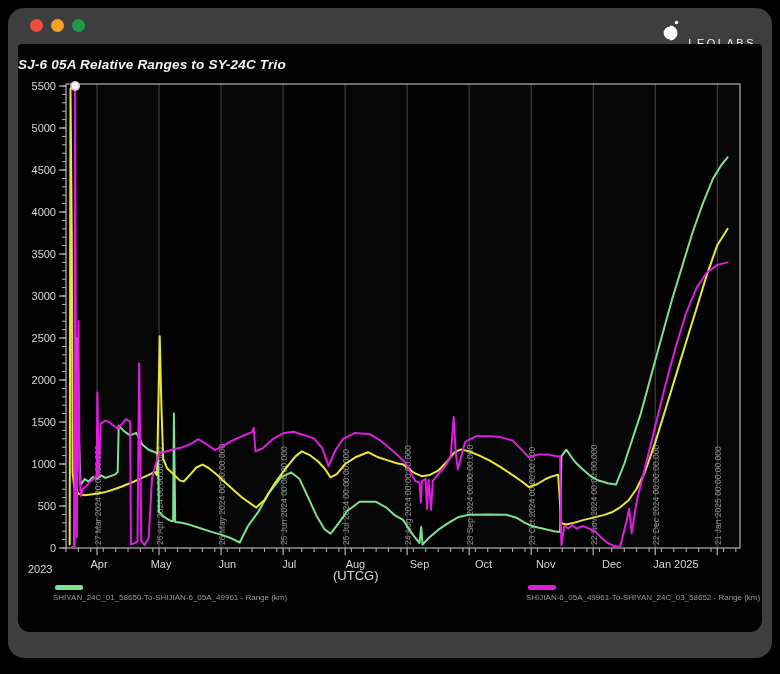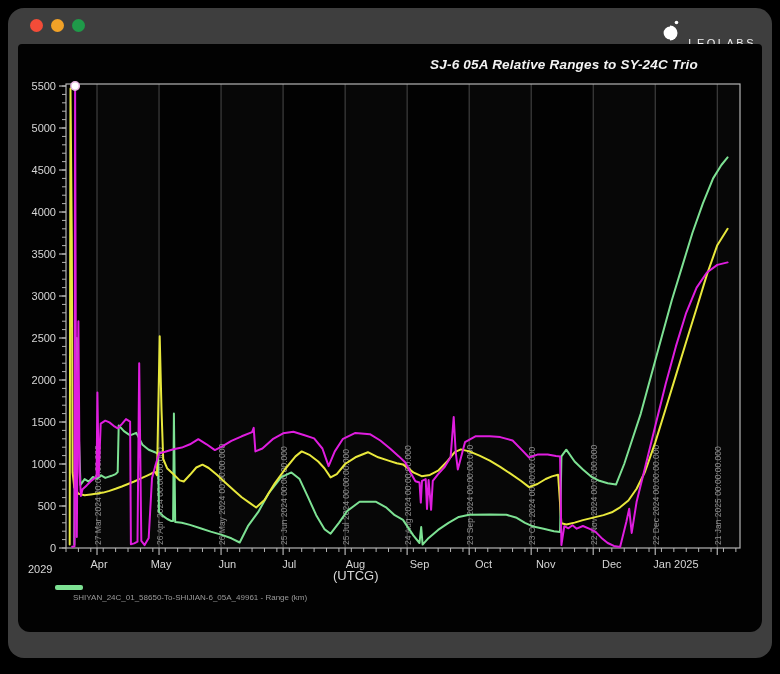--- a/index.html
+++ b/index.html
@@ -9,30 +9,30 @@
   .titlebar{position:absolute;left:0;top:0;right:0;height:36px;}
   .lights{position:absolute;left:22px;top:11px;display:flex;gap:8px;}
   .light{width:13px;height:13px;border-radius:50%;display:inline-block;}
   .light.red{background:#f34c38;}
   .light.amber{background:#f2a227;}
   .light.green{background:#1f9a49;}
   .brand{position:absolute;right:16px;top:7px;display:flex;align-items:center;gap:7px;}
   .brand-text{color:#f2f2f2;font-size:11px;letter-spacing:2.5px;font-weight:500;margin-top:22px;}
   .content{position:absolute;left:10px;top:36px;width:744px;height:588px;background:#020202;
     border-radius:4px 4px 12px 12px;}
-  .chart-title{position:absolute;left:0;top:13px;width:680px;text-align:right;
+  .chart-title{position:absolute;left:0;top:13px;width:680px;text-align:left;
     color:#f3f3f3;font-size:13.5px;font-weight:bold;font-style:italic;letter-spacing:.2px;}
   #plot-svg{position:absolute;left:0;top:0;width:744px;height:588px;}
   .xlabel{position:absolute;left:315px;top:524px;width:140px;
     color:#d8d8d8;font-size:13px;}
   .year-label{position:absolute;left:10px;top:519px;color:#d8d8d8;font-size:11px;}
   .legend{position:absolute;left:0;top:541px;width:744px;height:34px;}
   .legend-item{position:absolute;top:0;}
   .legend-item .swatch{width:28px;height:5px;border-radius:2px;margin-left:2px;}
-  .legend-item .lname{margin-top:3px;color:#9b9b9b;font-size:8px;white-space:nowrap;margin-left:20px;}
+  .legend-item .lname{margin-top:3px;color:#9b9b9b;font-size:8px;white-space:nowrap;}
   #legend-1{left:35px;} #legend-2{left:272px;} #legend-3{left:508px;}
 </style>
 </head>
 <body>
 
 <div class="window">
   <div class="titlebar">
     <div class="lights">
       <span class="light red"></span>
       <span class="light amber"></span>
@@ -239,23 +239,27 @@
         <text x="545.6564417177915" y="568" fill="#d6d6d6" font-size="11px" text-anchor="middle">Nov</text>
         <text x="611.8159509202454" y="568" fill="#d6d6d6" font-size="11px" text-anchor="middle">Dec</text>
         <text x="675.9079754601227" y="568" fill="#d6d6d6" font-size="11px" text-anchor="middle">Jan 2025</text>
         <rect x="66" y="84" width="674" height="464" fill="none" stroke="#b5b5b5" stroke-width="1.2"></rect>
         <polyline points="74.3,544.6 75.5,346.4 76.8,338.0 78.4,422.0 80.5,485.0 84.6,479.1 88.7,481.6 92.9,477.0 97.0,478.7 101.1,475.3 105.3,477.9 111.5,475.8 115.6,474.1 117.7,472.0 118.7,425.4 123.9,431.2 130.1,435.4 136.3,432.9 142.5,444.7 148.7,449.7 154.9,452.2 158.0,453.9 159.0,511.9 163.2,516.1 167.3,519.0 171.4,521.1 173.1,521.1 173.9,413.6 175.2,522.0 181.8,522.8 190.0,524.9 200.4,528.3 210.7,531.6 221.1,534.6 231.4,538.3 239.7,542.5 247.9,526.2 258.3,511.9 268.6,493.4 281.0,477.4 291.4,472.4 299.6,479.1 307.9,496.8 316.2,515.2 324.4,529.1 330.6,533.7 338.9,522.8 347.2,511.0 359.6,501.8 376.1,501.8 386.5,507.7 394.7,515.2 403.0,519.9 413.3,535.4 419.5,543.0 421.2,527.0 422.6,544.6 427.8,538.8 438.1,529.9 448.5,522.8 458.8,516.9 469.2,514.8 489.8,514.4 506.4,514.8 516.7,517.8 525.0,522.8 533.3,526.6 543.6,528.7 553.9,531.2 560.1,532.0 561.4,456.4 566.3,449.7 574.6,461.5 582.9,469.5 591.1,476.6 599.4,480.8 607.7,483.3 616.0,484.6 624.2,464.0 632.5,438.8 640.8,413.6 651.1,375.8 661.4,338.0 671.8,300.2 682.1,266.6 692.4,233.0 702.8,203.6 713.1,178.4 721.4,165.0 727.6,157.4" fill="none" stroke="#7de193" stroke-width="2" stroke-linejoin="round" stroke-linecap="round"></polyline>
         <polyline points="69.7,544.6 70.5,88.5 71.8,237.2 72.6,472.4 74.3,487.5 78.4,493.8 84.6,495.2 90.8,494.4 97.0,493.6 103.2,492.6 109.4,490.9 115.6,488.8 121.8,486.5 128.0,484.0 134.2,481.5 140.4,478.7 146.6,475.9 150.8,473.9 154.9,471.7 157.0,475.3 159.7,336.3 161.5,409.4 163.2,459.0 167.3,468.6 173.5,474.3 179.7,480.4 183.8,481.5 190.0,474.8 196.3,467.5 202.5,464.7 208.7,468.0 216.9,474.8 225.2,482.5 233.5,490.0 241.7,497.2 250.0,503.1 256.2,507.5 264.5,500.1 274.8,483.3 285.2,469.0 295.5,456.4 301.7,451.4 310.0,455.2 318.2,461.5 324.4,468.2 330.6,477.4 336.8,474.1 345.1,464.0 355.4,457.3 367.9,452.2 378.2,457.3 388.5,460.6 396.8,463.2 403.0,464.4 413.3,472.4 421.6,476.2 429.9,474.9 438.1,470.7 446.4,462.3 454.7,452.2 460.9,449.4 469.2,451.4 479.5,455.6 489.8,460.6 500.2,466.9 510.5,473.7 520.8,480.8 529.1,487.1 537.4,484.0 545.7,479.0 551.9,476.4 558.1,474.8 561.4,523.2 566.3,524.5 574.6,522.6 582.9,520.1 593.2,517.6 603.5,515.1 611.8,512.3 620.1,507.3 628.4,500.5 636.6,488.8 644.9,472.0 655.2,442.6 665.6,409.0 675.9,375.4 686.2,341.8 696.6,308.2 706.9,274.6 717.3,245.2 727.6,228.8" fill="none" stroke="#e8e83c" stroke-width="2" stroke-linejoin="round" stroke-linecap="round"></polyline>
         <polyline points="72.2,546.7 74.5,546.3 75.1,86.0 75.9,380.0 76.8,537.1 78.4,321.2 79.6,472.4 80.9,495.9 82.5,489.2 86.7,485.4 90.8,481.2 94.9,477.9 96.6,477.4 97.4,392.6 98.7,476.2 100.7,423.7 105.3,420.7 109.4,422.4 113.6,425.8 117.7,428.3 121.8,424.1 126.0,419.1 130.1,421.6 130.9,544.2 134.2,543.4 137.5,541.7 139.2,363.2 141.3,540.9 144.6,545.1 148.7,537.9 152.0,478.3 154.9,467.4 159.0,453.5 165.2,451.8 173.5,449.3 181.8,447.6 190.0,444.3 198.3,439.2 206.6,444.3 214.9,450.1 223.1,445.9 231.4,440.9 241.7,436.3 252.1,432.1 253.7,427.9 255.4,451.4 262.4,448.5 272.7,439.2 283.1,433.3 293.4,431.7 303.8,435.0 314.1,438.4 322.4,448.5 328.6,466.1 334.8,451.4 343.0,438.8 355.4,432.9 369.9,434.2 380.3,440.5 390.6,448.9 398.9,456.4 405.1,462.3 411.3,474.1 415.4,481.2 419.5,482.5 420.8,502.6 422.0,480.8 425.7,479.1 427.0,508.9 428.6,480.0 431.1,509.8 432.8,480.8 438.1,474.1 444.3,467.4 450.6,457.3 453.7,417.0 455.7,452.2 457.8,469.5 465.0,442.2 475.4,436.3 489.8,436.3 500.2,437.1 512.6,440.5 520.8,448.9 529.1,457.5 537.4,454.6 547.7,454.6 556.0,456.0 560.1,456.4 561.4,545.1 564.3,526.2 568.4,528.3 572.5,525.3 576.7,528.7 582.9,526.0 589.1,528.7 595.3,531.6 601.5,537.9 607.7,543.0 613.9,545.9 620.1,547.0 626.3,522.0 629.2,508.8 631.7,532.9 636.6,501.8 644.9,468.2 655.2,426.2 665.6,384.2 675.9,346.4 686.2,312.8 696.6,287.6 706.9,272.5 717.3,264.9 727.6,262.4" fill="none" stroke="#df1ddf" stroke-width="2" stroke-linejoin="round" stroke-linecap="round"></polyline>
         <circle cx="75.09693251533743" cy="86.0159304851557" r="4.2" fill="#ffffff" stroke="#e9b6e0" stroke-width="1.5"></circle>
       </svg>
 
-    <div class="year-label">2029</div>
+    <div class="year-label">2023</div>
     <div class="xlabel">(UTCG)</div>
 
     <div class="legend">
       <div class="legend-item" id="legend-1">
         <div class="swatch" style="background: rgb(125, 225, 147);"></div>
         <div class="lname">SHIYAN_24C_01_58650-To-SHIJIAN-6_05A_49961 - Range (km)</div>
       </div>
+      <div class="legend-item" id="legend-3">
+        <div class="swatch" style="background: rgb(223, 29, 223);"></div>
+        <div class="lname">SHIJIAN-6_05A_49961-To-SHIYAN_24C_03_58652 - Range (km)</div>
+      </div>
     </div>
   </div>
 </div>
 
 </body></html>

